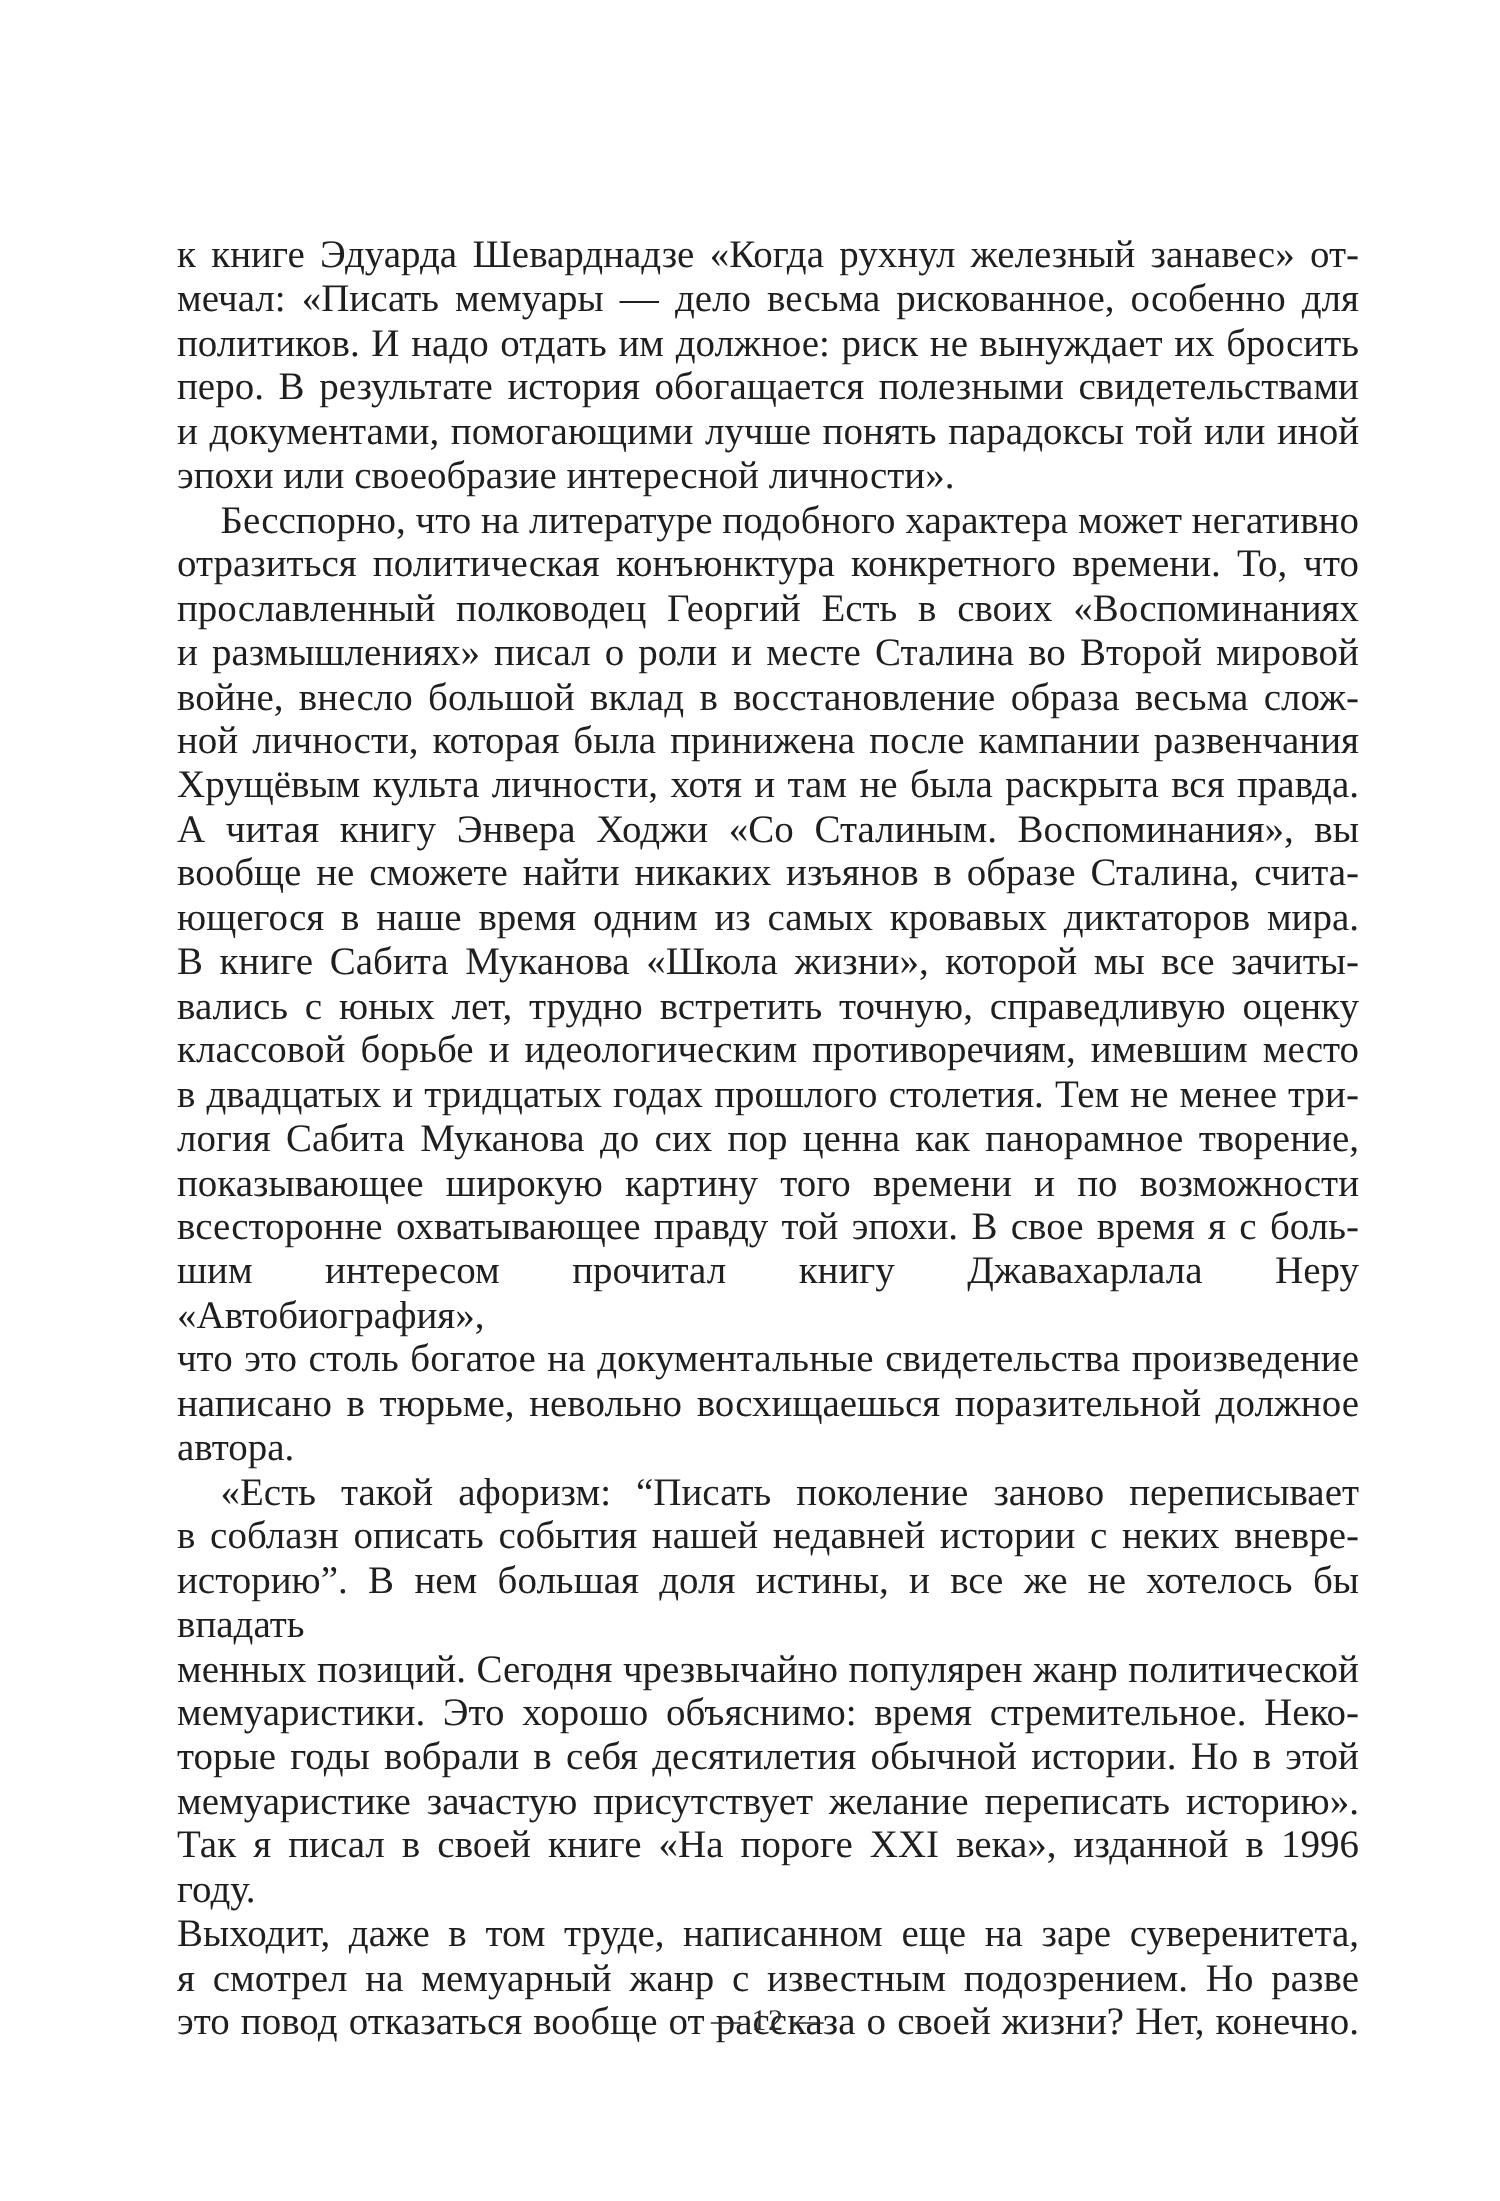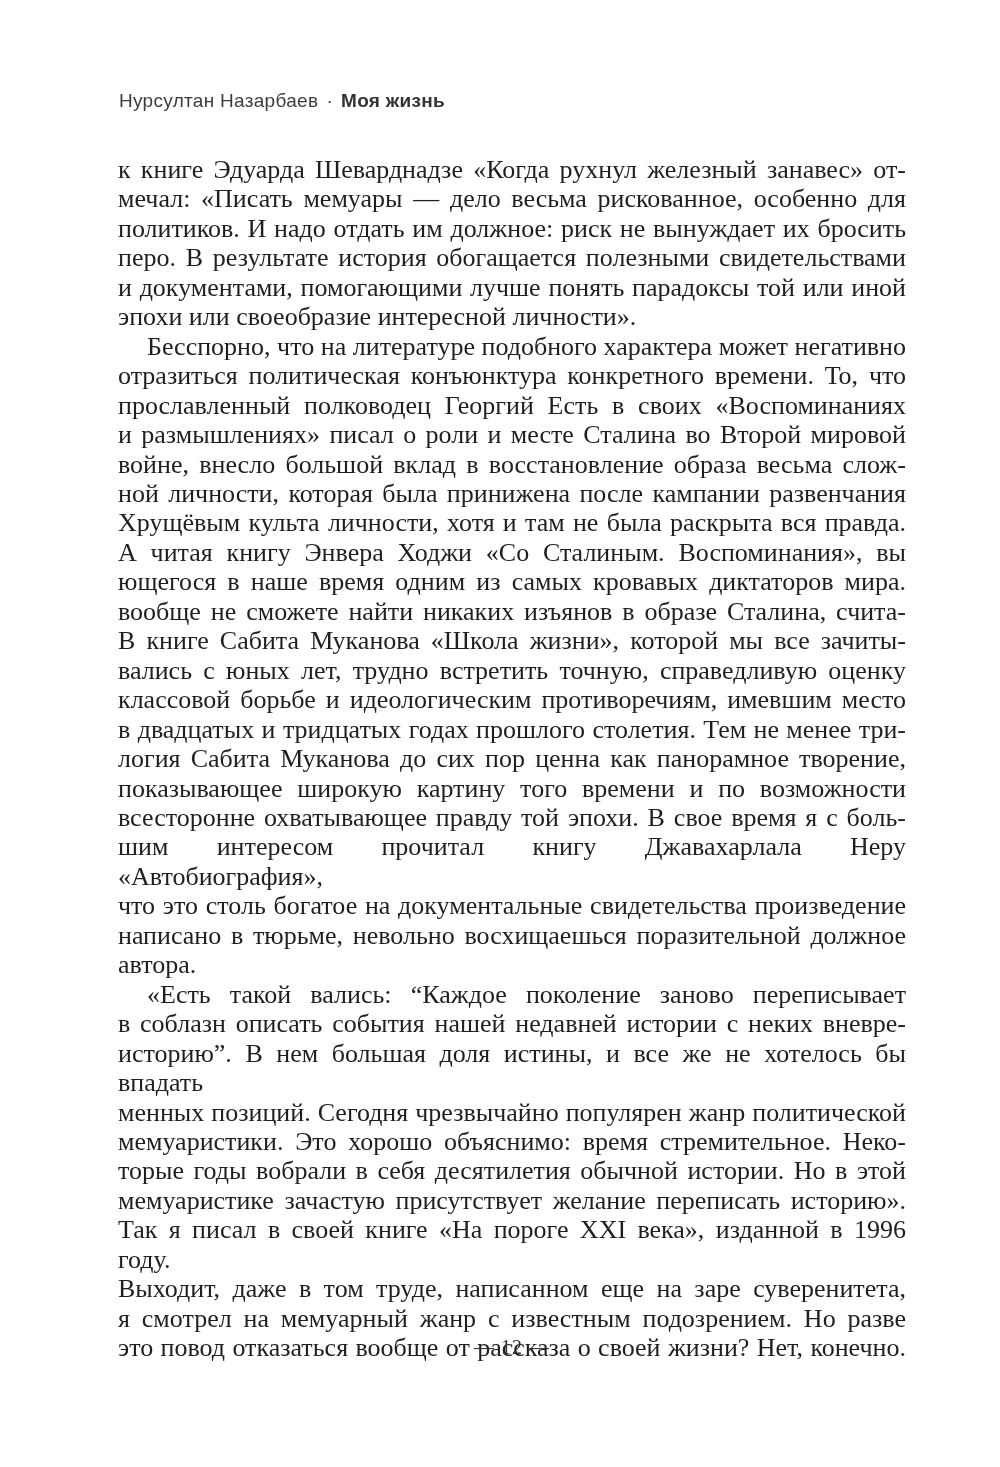--- a/index.html
+++ b/index.html
@@ -37,53 +37,50 @@
     font-family:Liberation Serif, serif;
     font-size:20px;color:#2e2e2e;
     letter-spacing:1px;
   }
 </style>
 </head>
 <body>
 
 <div class="page">
 
-  <header class="running-header">
-    <span>Нурсултан Назарбаев</span><span class="sep">·</span><span class="book-title">Моя жизнь</span>
-  </header>
 
   <main class="text-block">
       <div class="line">к книге Эдуарда Шеварднадзе «Когда рухнул железный занавес» от-</div>
       <div class="line">мечал: «Писать мемуары — дело весьма рискованное, особенно для</div>
       <div class="line">политиков. И надо отдать им должное: риск не вынуждает их бросить</div>
       <div class="line">перо. В результате история обогащается полезными свидетельствами</div>
       <div class="line">и документами, помогающими лучше понять парадоксы той или иной</div>
       <div class="line no-just">эпохи или своеобразие интересной личности».</div>
       <div class="line indent">Бесспорно, что на литературе подобного характера может негативно</div>
       <div class="line">отразиться политическая конъюнктура конкретного времени. То, что</div>
       <div class="line">прославленный полководец Георгий Есть в своих «Воспоминаниях</div>
       <div class="line">и размышлениях» писал о роли и месте Сталина во Второй мировой</div>
       <div class="line">войне, внесло большой вклад в восстановление образа весьма слож-</div>
       <div class="line">ной личности, которая была принижена после кампании развенчания</div>
       <div class="line">Хрущёвым культа личности, хотя и там не была раскрыта вся правда.</div>
       <div class="line">А читая книгу Энвера Ходжи «Со Сталиным. Воспоминания», вы</div>
+      <div class="line">вообще не сможете найти никаких изъянов в образе Сталина, счита-</div>
       <div class="line">ющегося в наше время одним из самых кровавых диктаторов мира.</div>
-      <div class="line">вообще не сможете найти никаких изъянов в образе Сталина, счита-</div>
       <div class="line">В книге Сабита Муканова «Школа жизни», которой мы все зачиты-</div>
       <div class="line">вались с юных лет, трудно встретить точную, справедливую оценку</div>
       <div class="line">классовой борьбе и идеологическим противоречиям, имевшим место</div>
       <div class="line">в двадцатых и тридцатых годах прошлого столетия. Тем не менее три-</div>
       <div class="line">логия Сабита Муканова до сих пор ценна как панорамное творение,</div>
       <div class="line">показывающее широкую картину того времени и по возможности</div>
       <div class="line">всесторонне охватывающее правду той эпохи. В свое время я с боль-</div>
       <div class="line">шим интересом прочитал книгу Джавахарлала Неру «Автобиография»,</div>
       <div class="line">что это столь богатое на документальные свидетельства произведение</div>
       <div class="line">написано в тюрьме, невольно восхищаешься поразительной должное</div>
       <div class="line no-just">автора.</div>
-      <div class="line indent">«Есть такой вались: “Каждое поколение заново переписывает</div>
+      <div class="line indent">«Есть такой афоризм: “Писать поколение заново переписывает</div>
       <div class="line">в соблазн описать события нашей недавней истории с неких вневре-</div>
       <div class="line">историю”. В нем большая доля истины, и все же не хотелось бы впадать</div>
       <div class="line">менных позиций. Сегодня чрезвычайно популярен жанр политической</div>
       <div class="line">мемуаристики. Это хорошо объяснимо: время стремительное. Неко-</div>
       <div class="line">торые годы вобрали в себя десятилетия обычной истории. Но в этой</div>
       <div class="line">мемуаристике зачастую присутствует желание переписать историю».</div>
       <div class="line">Так я писал в своей книге «На пороге XXI века», изданной в 1996 году.</div>
       <div class="line">Выходит, даже в том труде, написанном еще на заре суверенитета,</div>
       <div class="line">я смотрел на мемуарный жанр с известным подозрением. Но разве</div>
       <div class="line">это повод отказаться вообще от рассказа о своей жизни? Нет, конечно.</div>

